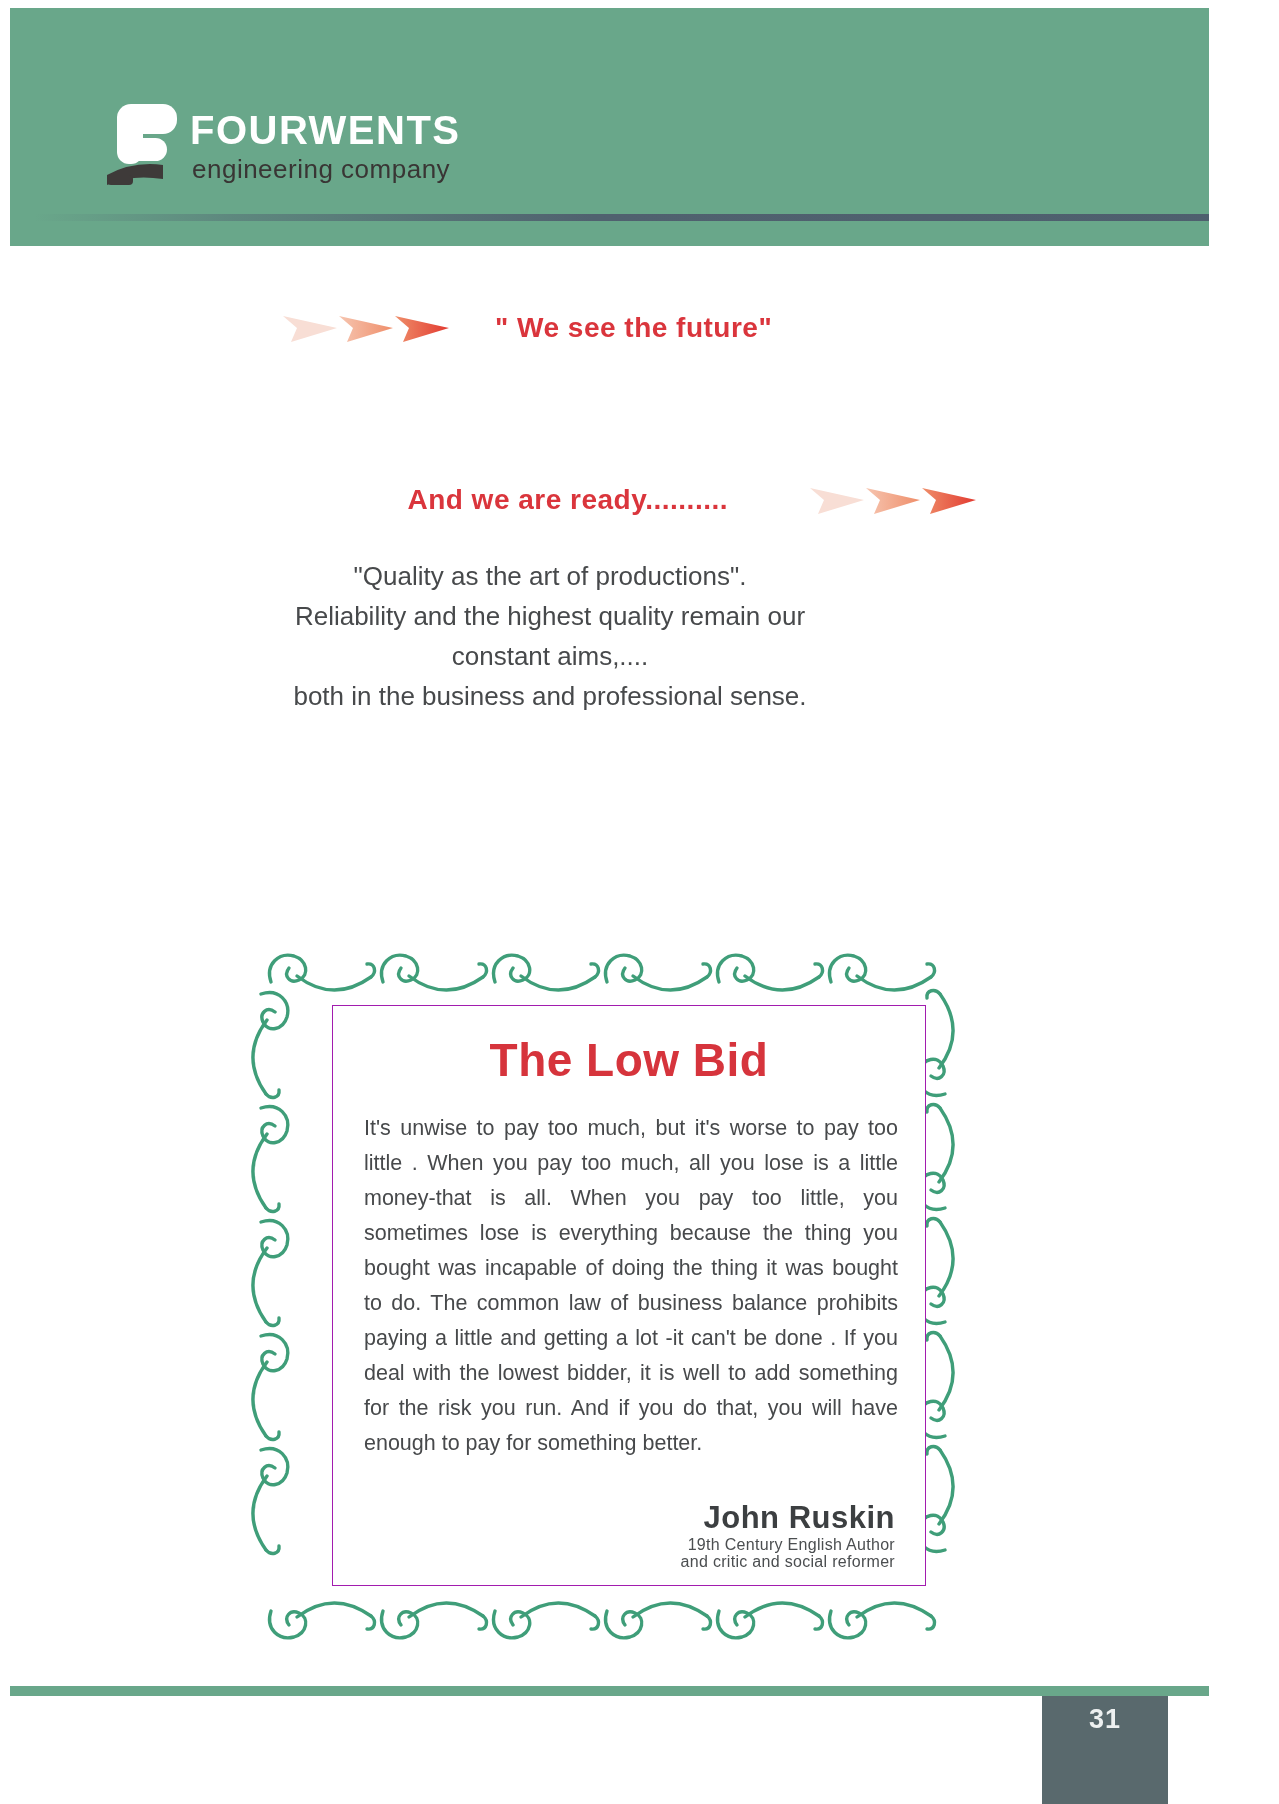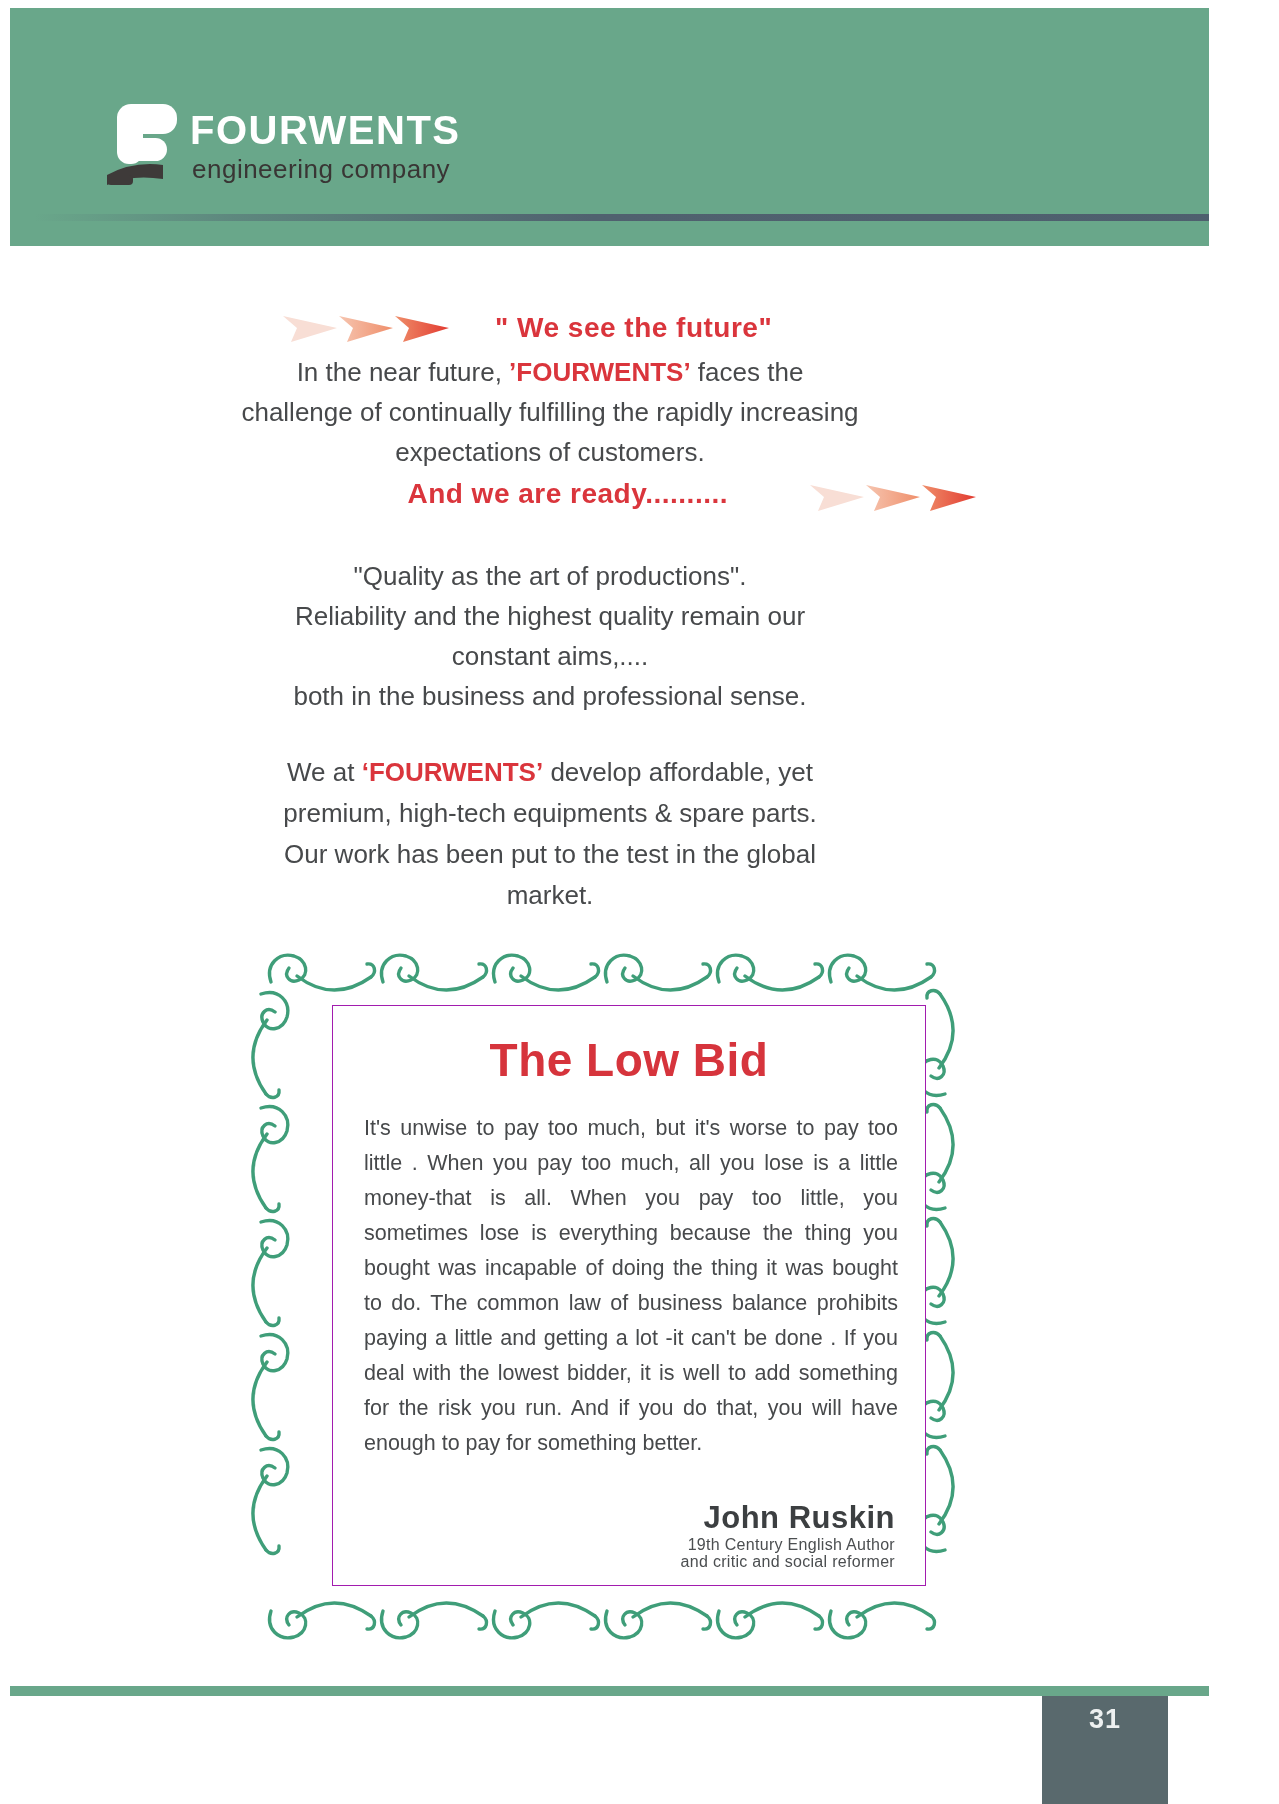--- a/index.html
+++ b/index.html
@@ -15,21 +15,21 @@
   .divider{position:absolute;left:24px;top:206px;width:1243px;height:7px;
     background:linear-gradient(90deg, rgba(80,97,112,0) 0%, rgba(80,97,112,.45) 16%, #50616f 45%, #4e5f6e 100%);}
   
   .title-row{position:absolute;left:283px;top:306px;height:44px;display:flex;align-items:center;}
   .red-title{font-size:28px;font-weight:bold;color:#da353c;letter-spacing:.5px;white-space:nowrap;}
   .title-row .red-title{margin-left:44px;}
   .center-block{position:absolute;left:240px;width:620px;text-align:center;color:#47494b;font-size:26px;}
   .center-block .line{white-space:nowrap;}
   .intro-block{top:352px;line-height:40px;}
   .red-inline{color:#da353c;font-weight:bold;}
-  .ready-row{position:absolute;left:240px;top:478px;width:740px;height:44px;display:flex;align-items:flex-start;}
+  .ready-row{position:absolute;left:240px;top:478px;width:740px;height:44px;display:flex;align-items:center;}
   .ready-text{width:488px;text-align:right;}
   .ready-row svg{margin-left:82px;}
   .quality-block{top:556px;line-height:40px;}
   .develop-block{top:752px;line-height:41px;}
   
   .frame{position:absolute;left:247px;top:938px;width:712px;height:717px;}
   .ornaments{position:absolute;left:0;top:0;}
   .quote-box{position:absolute;left:85px;top:67px;width:592px;height:579px;border:1px solid #a21caf;background:#ffffff;}
   .quote-title{margin:27px 0 0 0;text-align:center;font-size:46px;font-weight:bold;color:#d6343c;letter-spacing:.5px;}
   .quote-body{margin:24px 27px 0 31px;text-align:justify;font-size:21.5px;line-height:35px;color:#47494b;}
@@ -71,25 +71,20 @@
             <stop offset="1" stop-color="#e23a30"></stop>
         </linearGradient>
       </defs>
       <path d="M0 7 L54 19 L8 33 L14 19 Z" fill="#f8ded5"></path>
       <path d="M56 7 L110 19 L64 33 L70 19 Z" fill="url(#ga2)"></path>
       <path d="M112 7 L166 19 L120 33 L126 19 Z" fill="url(#ga3)"></path>
     </svg>
     <span class="red-title">" We see the future"</span>
   </div>
 
-  <section class="center-block intro-block">
-    <div class="line"><span>In the near future, </span><span class="red-inline">’FOURWENTS’</span><span> faces the</span></div>
-    <div class="line">challenge of continually fulfilling the rapidly increasing</div>
-    <div class="line">expectations of customers.</div>
-  </section>
 
   <div class="ready-row">
     <span class="red-title ready-text">And we are ready..........</span>
     <svg width="168" height="38" viewBox="0 0 168 38">
       <defs>
         <linearGradient id="gb2" x1="0" y1="0" x2="1" y2="0">
           <stop offset="0" stop-color="#f6c5b0"></stop>
             <stop offset="1" stop-color="#ef8e6a"></stop>
         </linearGradient>
         <linearGradient id="gb3" x1="0" y1="0" x2="1" y2="0">
@@ -103,26 +98,20 @@
     </svg>
   </div>
 
   <section class="center-block quality-block">
     <div class="line">"Quality as the art of productions".</div>
     <div class="line">Reliability and the highest quality remain our</div>
     <div class="line">constant aims,....</div>
     <div class="line">both in the business and professional  sense.</div>
   </section>
 
-  <section class="center-block develop-block">
-    <div class="line"><span>We at </span><span class="red-inline">‘FOURWENTS’</span><span> develop affordable, yet</span></div>
-    <div class="line">premium, high-tech equipments &amp; spare parts.</div>
-    <div class="line">Our work has been put to the test in the global</div>
-    <div class="line">market.</div>
-  </section>
 
   <section class="frame">
     <svg class="ornaments" width="712" height="717" viewBox="0 0 712 717">
       <defs>
         <g id="curl" fill="none" stroke="#3f9e79" stroke-width="3.4" stroke-linecap="round">
           <path d="M4 30 C-2 12 12 0 27 4 C40 8 43 23 32 28 C23 32 16 24 22 16"></path>
           <path d="M30 24 C55 43 80 42 104 25"></path>
           <path d="M104 25 C110 20 108 11 100 12"></path>
         </g>
       </defs>

